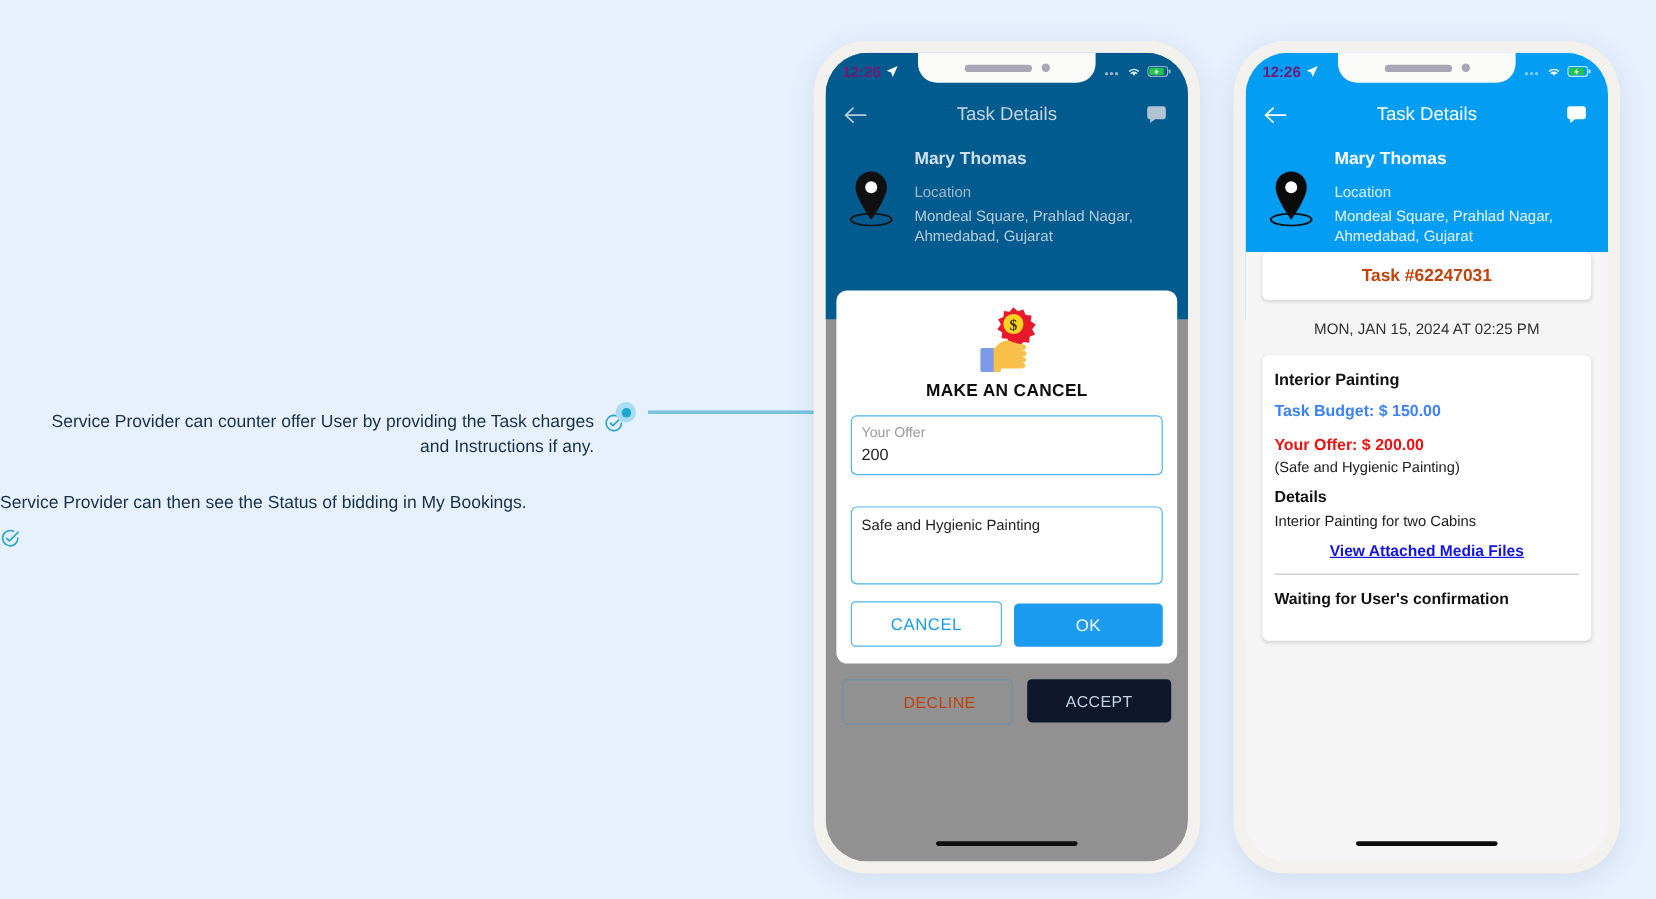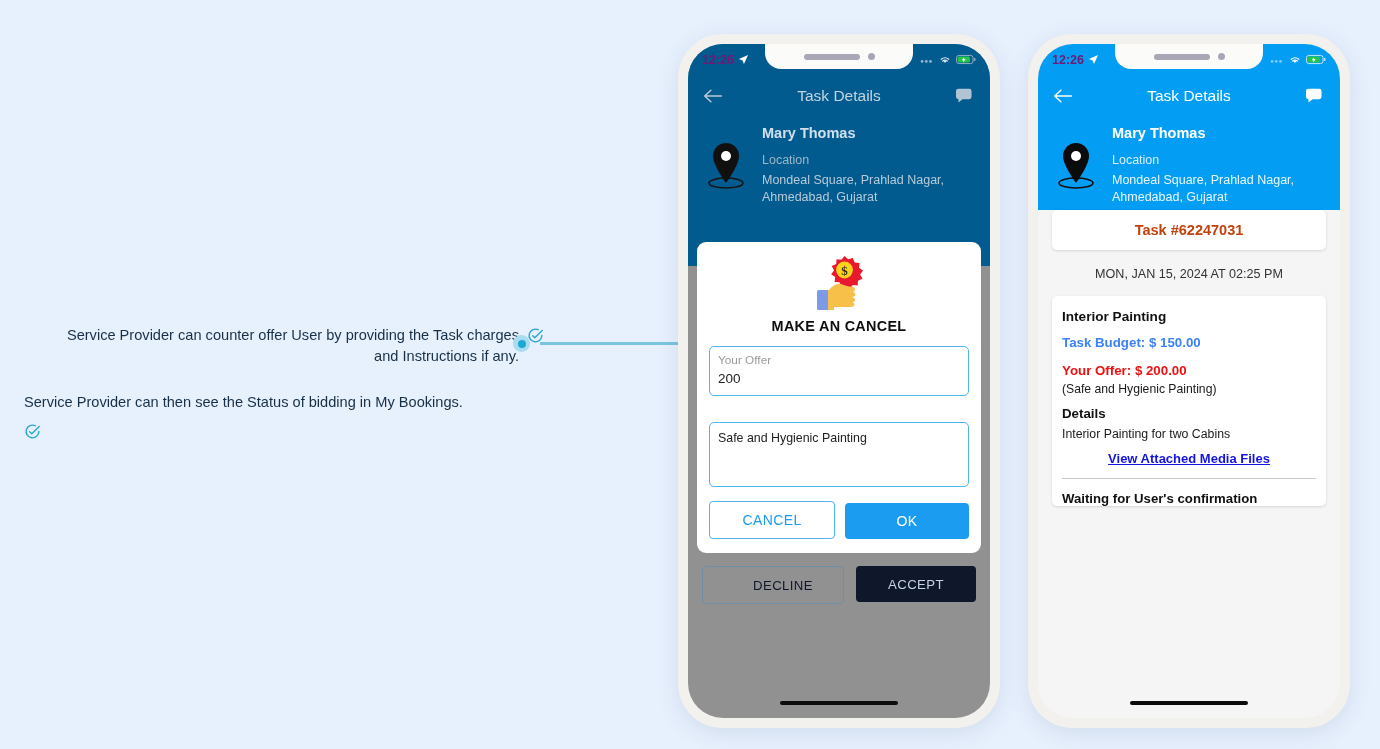--- a/index.html
+++ b/index.html
@@ -12,23 +12,22 @@
     background: #e7f0fd;
     font-family: "Liberation Sans", sans-serif;
     overflow: hidden;
     position: relative;
   }
 
   
   #annotations {
     position: absolute;
     left: 0;
-    top: 325px;
+    top: 342px;
     width: 520px;
-    padding-left: 24px;
   }
   .annot-row {
     display: flex;
     align-items: flex-start;
     justify-content: flex-end;
     gap: 8px;
   }
   .annot-row.second { margin-top: 25px; flex-direction: column; }
   .annot-text {
     font-size: 14.6px;
@@ -230,21 +229,21 @@
   }
   .task-date {
     text-align: center;
     font-size: 12.6px;
     color: #333333;
     padding: 17px 0 15px 0;
   }
   .detail-card {
     background: #ffffff;
     border-radius: 5px;
-    padding: 13px 10px 0 10px;
+    padding: 13px 10px 28px 10px;
     box-shadow: 0 1px 3px rgba(0,0,0,0.13);
   }
   .d-title {
     font-size: 13.6px;
     font-weight: bold;
     color: #111111;
     margin-bottom: 11px;
   }
   .d-budget {
     font-size: 13.3px;
@@ -336,21 +335,21 @@
     height: 36px;
     border-radius: 4px;
     display: flex;
     align-items: center;
     justify-content: center;
     font-size: 13.2px;
     letter-spacing: 0.4px;
   }
   .ghost-decline {
     border: 1.4px solid #6f8fa6;
-    color: #0f172a;
+    color: #c2410c;
     padding-left: 20px;
   }
   .ghost-accept {
     background: #0f172a;
     color: #c4d4e0;
   }
 
   
   .dialog {
     position: absolute;

